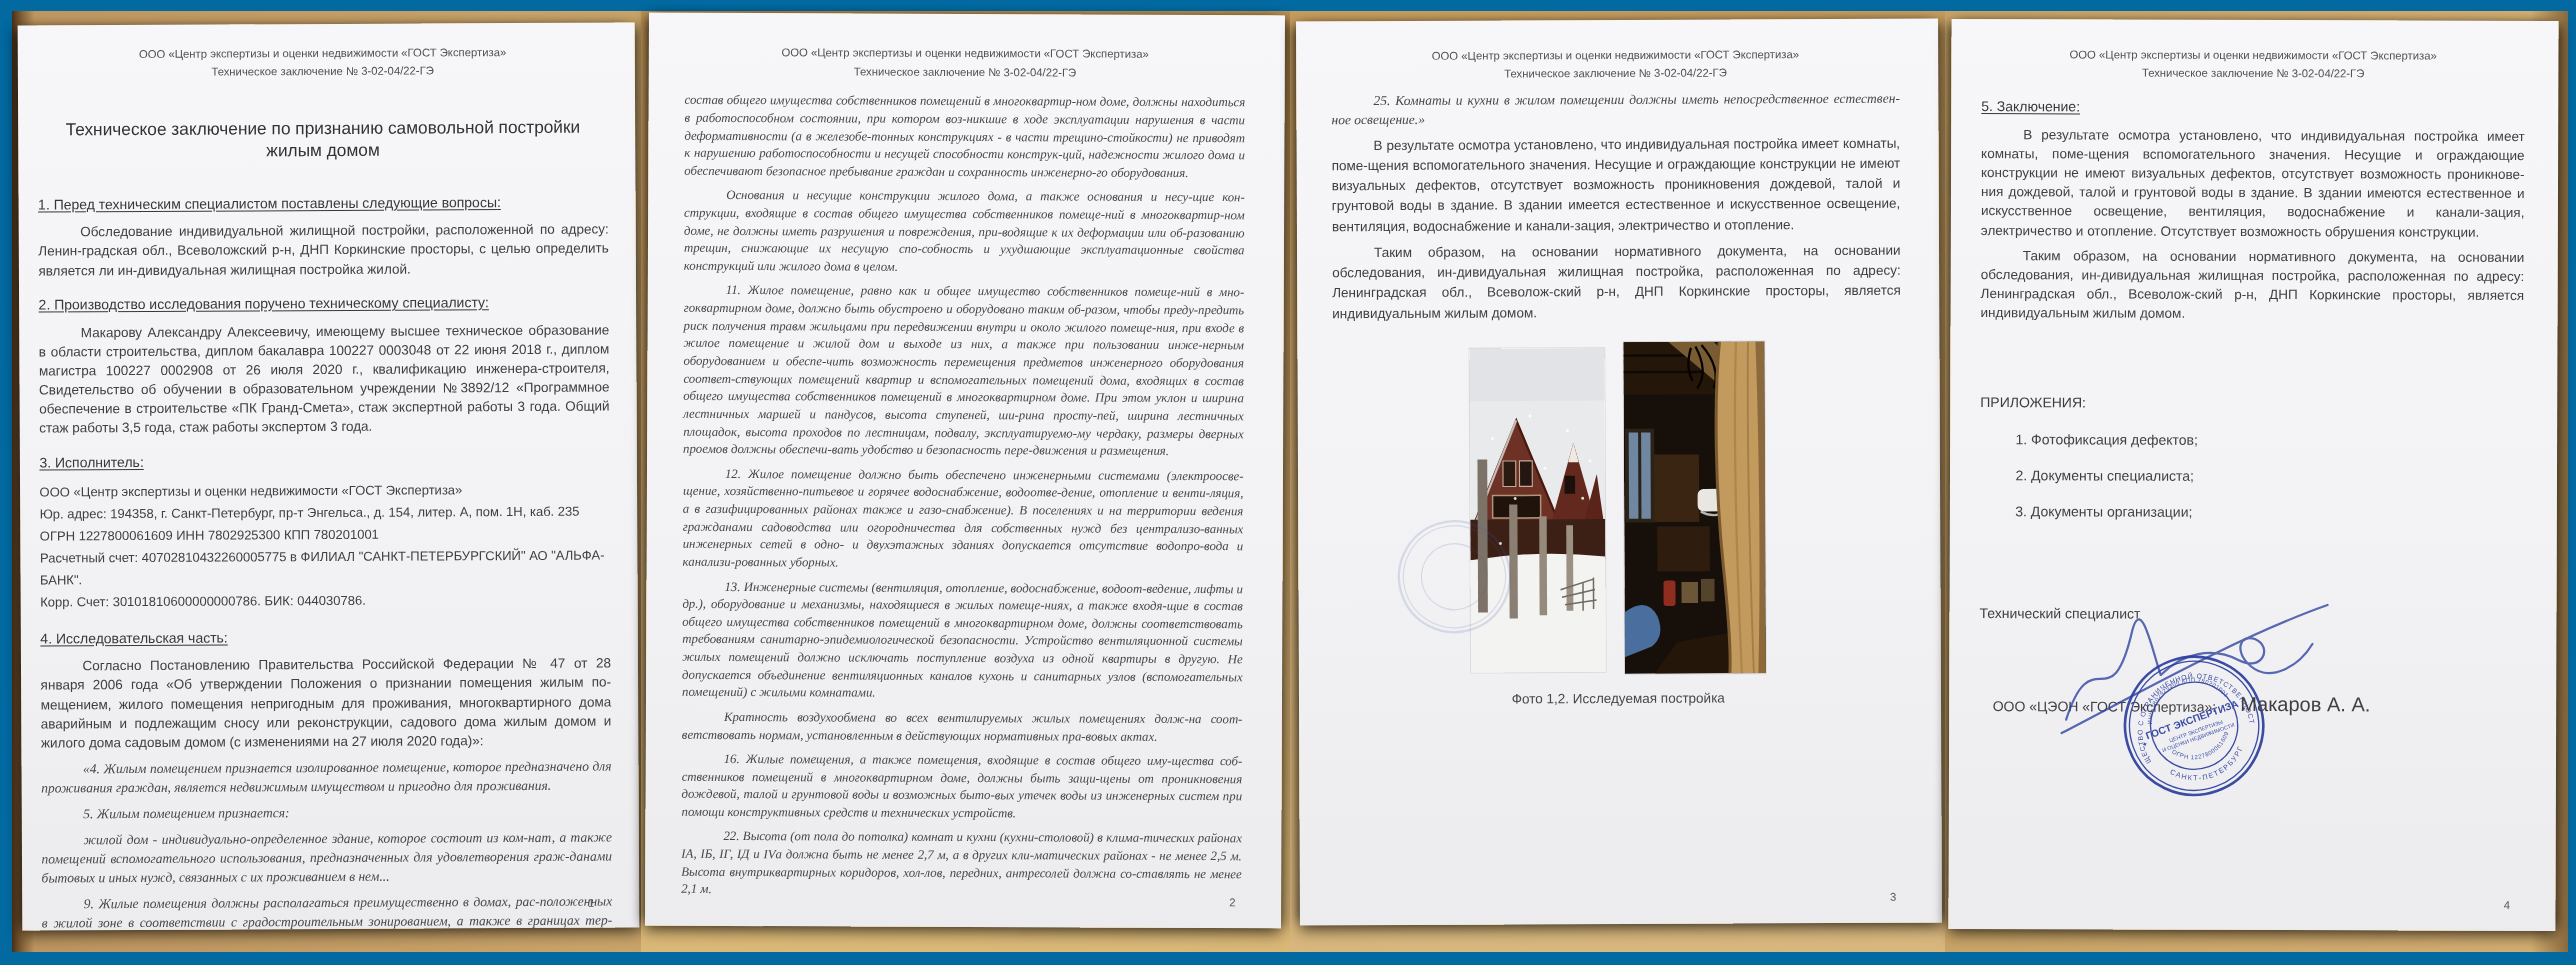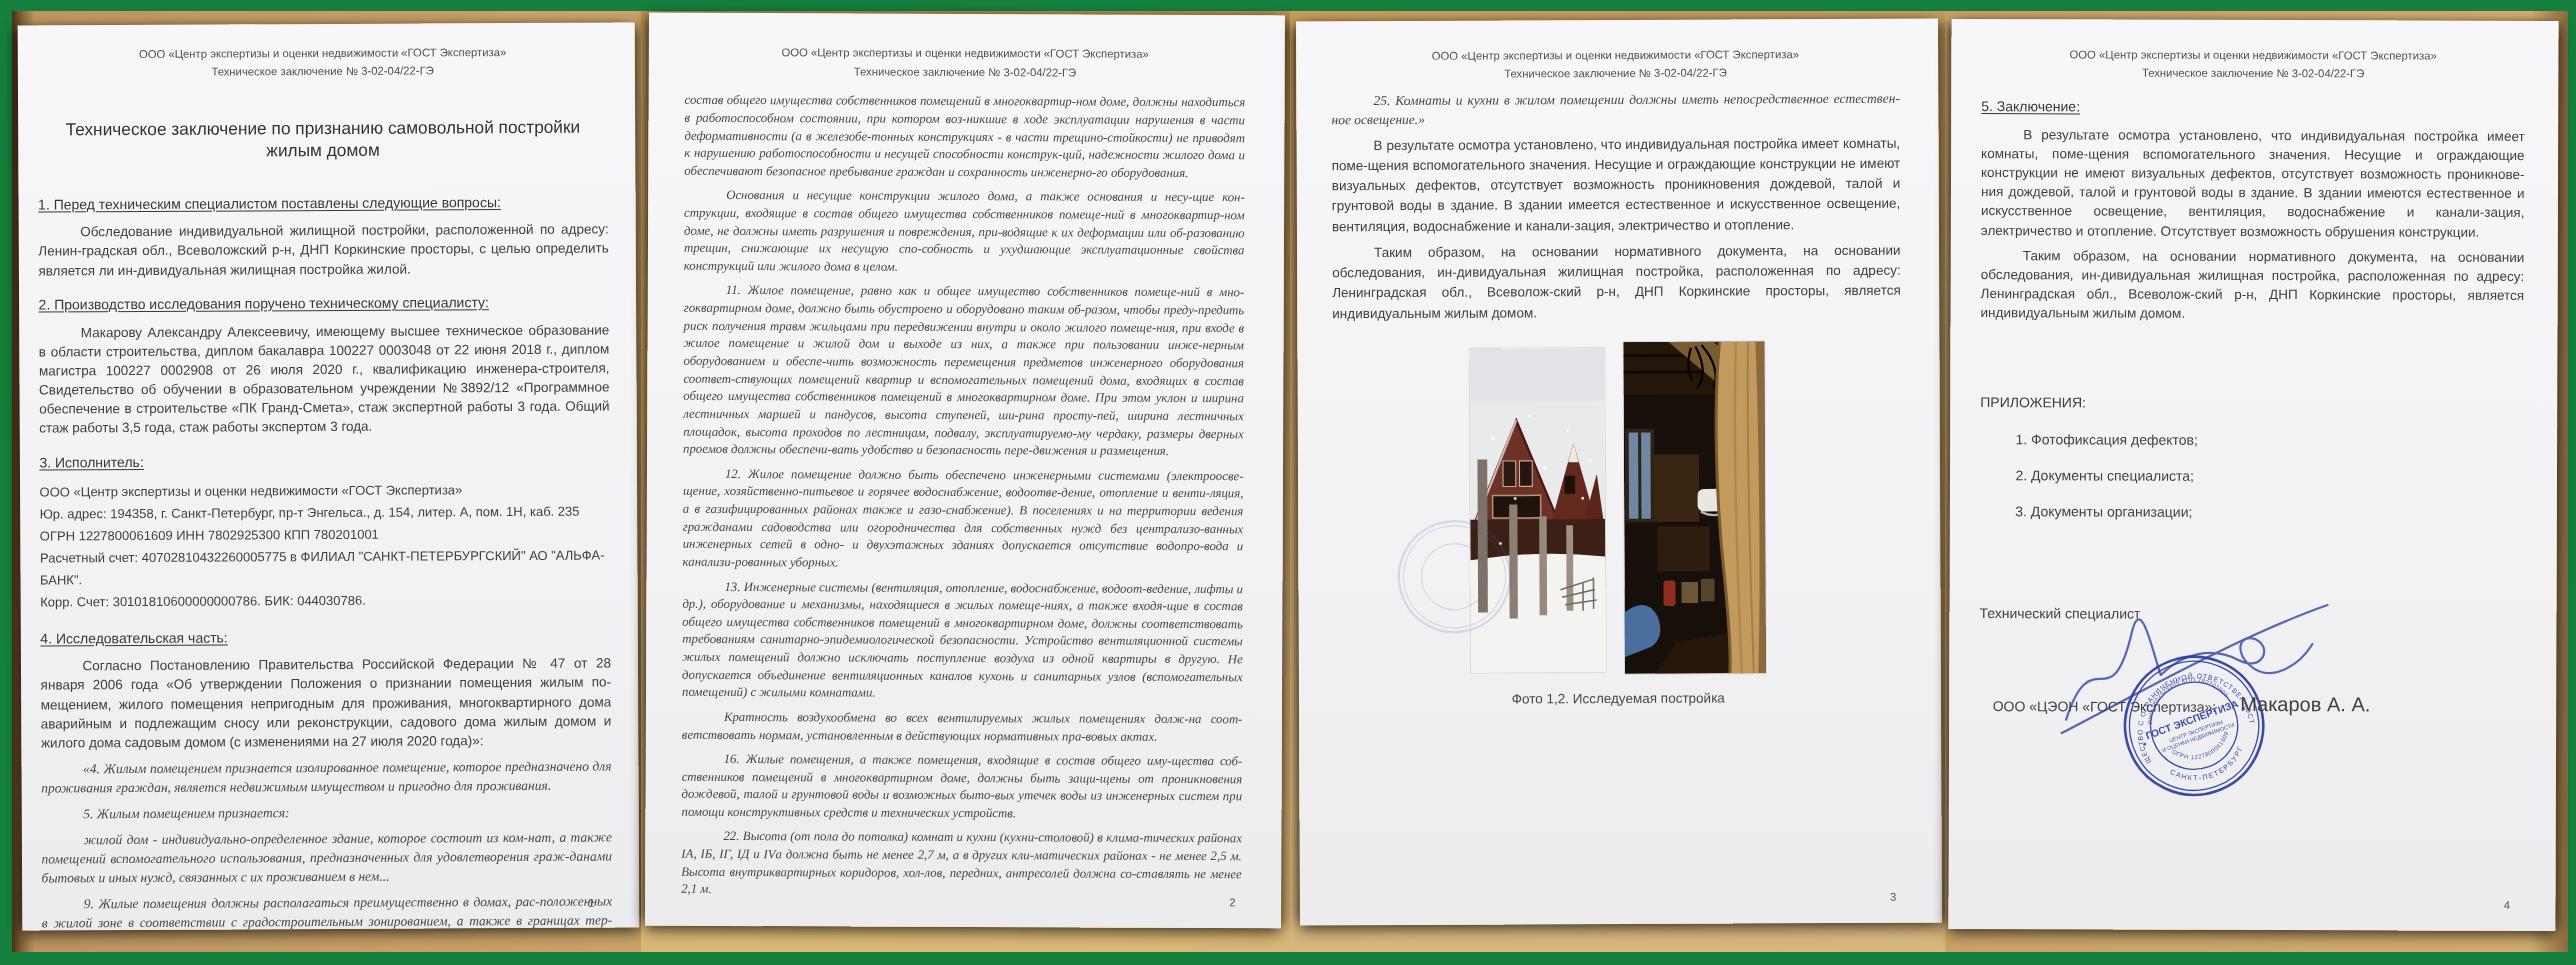--- a/index.html
+++ b/index.html
@@ -1,17 +1,17 @@
 <!DOCTYPE html>
 <html style="font-size:12px"><head>
 <meta charset="utf-8">
 <style>
   html,body{margin:0;padding:0;background:#060606;width:2576px;height:966px;overflow:hidden;
             font-family:"Liberation Sans", sans-serif;}
-  .board{position:absolute;inset:0;display:flex;padding:10.5px 7.5px 13.5px 12px;box-sizing:border-box;background:#15803d;}
+  .board{position:absolute;inset:0;display:flex;padding:10.5px 7.5px 13.5px 12px;box-sizing:border-box;background:#0369a1;}
   .scan{position:relative;height:100%;box-sizing:border-box;}
   .col1{width:629px;background:linear-gradient(90deg,#4a3018 0px,#86643a 10.5px,#bd9660 22.5px,#c9a46a 100%);}
   .col2{width:649px;background:linear-gradient(180deg,#bc9254 0%,#cfa96f 70%,#dab877 100%);}
   .col3{width:655px;background:linear-gradient(180deg,#c69d5f 0%,#d8b77e 100%);}
   .col4{width:623px;background:linear-gradient(90deg,#c9a468 0%,#d3ae72 94%,#8a6a3e 100%);}
   .sheet{position:absolute;background:linear-gradient(180deg,#f7f7f9 0%,#f2f2f4 60%,#ececef 100%);
          box-shadow:-6.8px 0 12px -4.5px rgba(0,0,0,.55), 6.8px 0 12px -4.5px rgba(0,0,0,.45), 0 6px 13.5px rgba(0,0,0,.5);
          box-sizing:border-box;overflow:hidden;color:#3f3f44;}
   .sheet1{left:7.5px;right:4.5px;top:13.5px;bottom:22.5px;transform:rotate(-0.3deg);padding:19.5px 27px 0 19.5px;}
   .sheet2{left:6px;right:7.5px;top:3px;bottom:25.5px;transform:rotate(0.25deg);padding:30px 39px 0 36px;}

